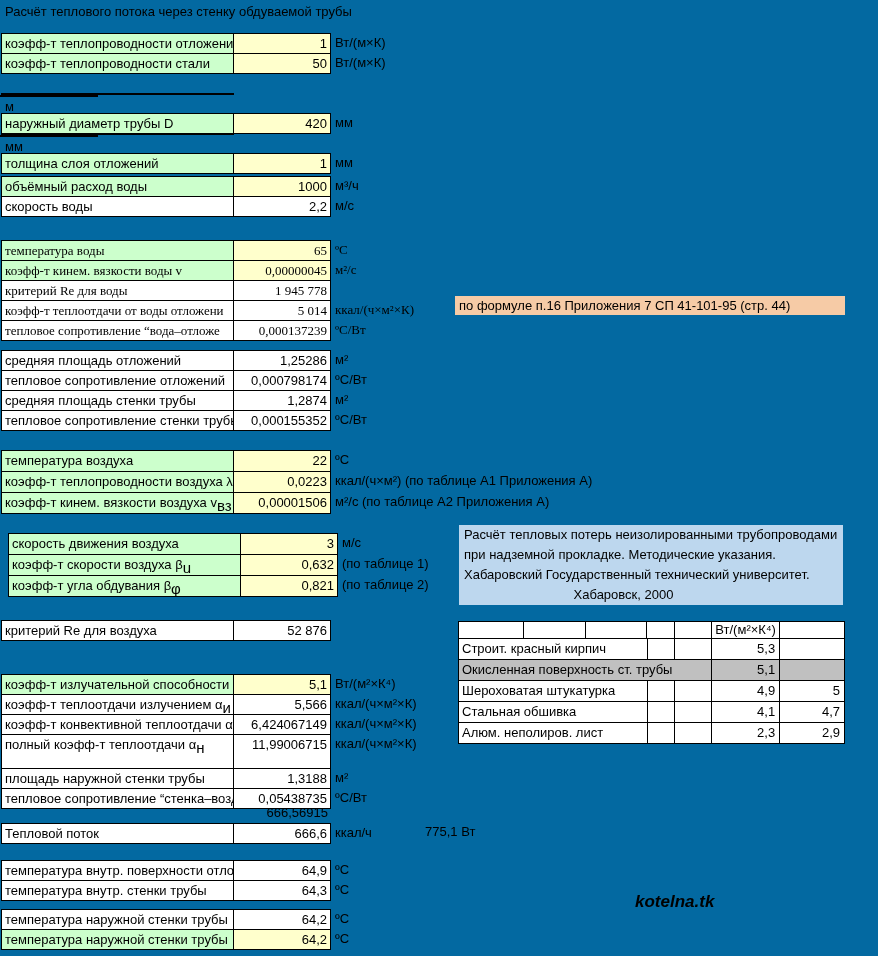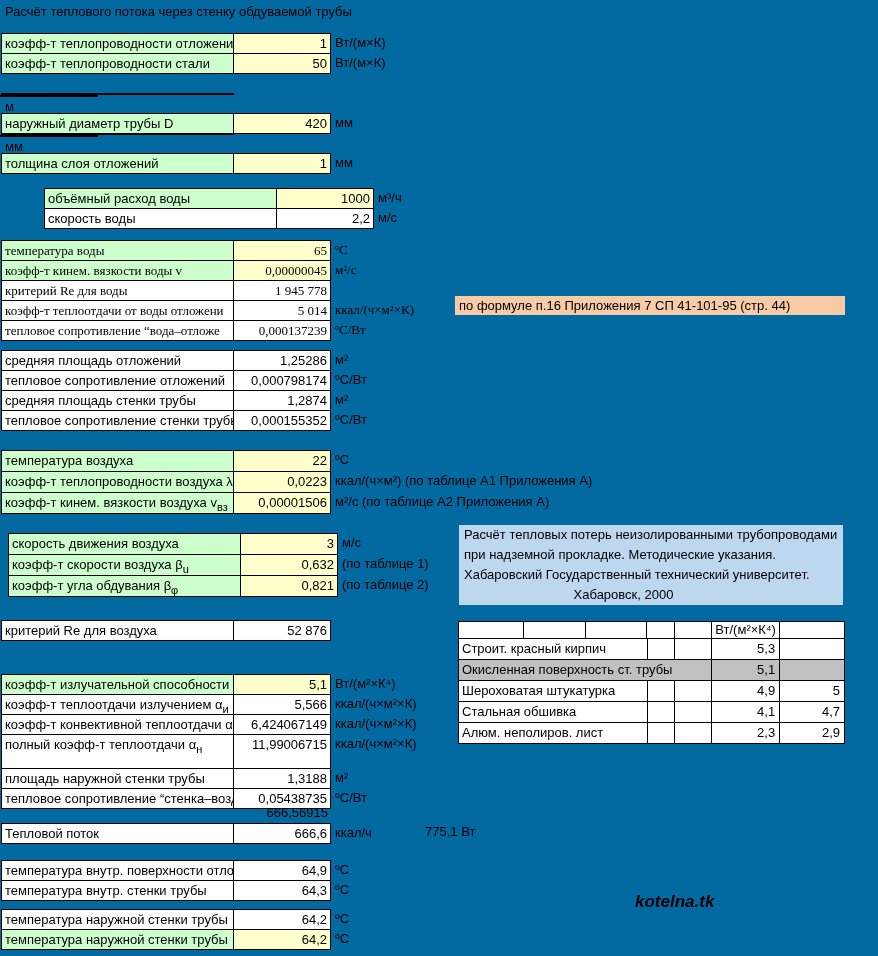--- a/index.html
+++ b/index.html
@@ -14,21 +14,21 @@
   .section .srow:first-child{margin-top:0;}
   .cell{
     box-sizing:border-box;border:1px solid #000;background:#fff;
     overflow:hidden;white-space:nowrap;line-height:19px;height:100%;
   }
   .lab{width:233px;padding-left:3px;}
   .lab-in{background:#ccffcc;}
   .val{width:98px;margin-left:-1px;text-align:right;padding-right:3px;}
   .val-in{background:#ffffcc;}
   .unit{margin-left:4px;line-height:20px;white-space:nowrap;}
-  sub{font-size:11px;line-height:0;}
+  sub{font-size:15px;line-height:0;}
   #float-number{position:absolute;left:234px;top:805px;width:94px;text-align:right;}
   #watt-extra{position:absolute;left:425px;top:824px;white-space:nowrap;}
   #formula-note{
     position:absolute;left:455px;top:296px;width:390px;height:19px;
     background:#f6cba6;padding-left:4px;line-height:19px;box-sizing:border-box;white-space:nowrap;
   }
   #reference-note{
     position:absolute;left:459px;top:525px;width:384px;height:80px;
     background:#bdd7ee;padding-left:5px;box-sizing:border-box;
   }
@@ -96,21 +96,21 @@
           <div class="cell lab lab-in"><span>толщина стенки трубы</span></div>
           <div class="cell val val-in">10</div>
           <div class="unit">мм</div>
         </div>
         <div class="srow" style="height: 21px;">
           <div class="cell lab lab-in"><span>толщина слоя отложений</span></div>
           <div class="cell val val-in">1</div>
           <div class="unit">мм</div>
         </div>
       </div>
-      <div class="section" style="top: 188px; padding-left: 43px;">
+      <div class="section" style="top: 176px;">
         <div class="srow" style="height: 21px;">
           <div class="cell lab lab-in"><span>объёмный расход воды</span></div>
           <div class="cell val val-in">1000</div>
           <div class="unit">м³/ч</div>
         </div>
         <div class="srow" style="height: 21px;">
           <div class="cell lab"><span>скорость воды</span></div>
           <div class="cell val">2,2</div>
           <div class="unit">м/с</div>
         </div>

